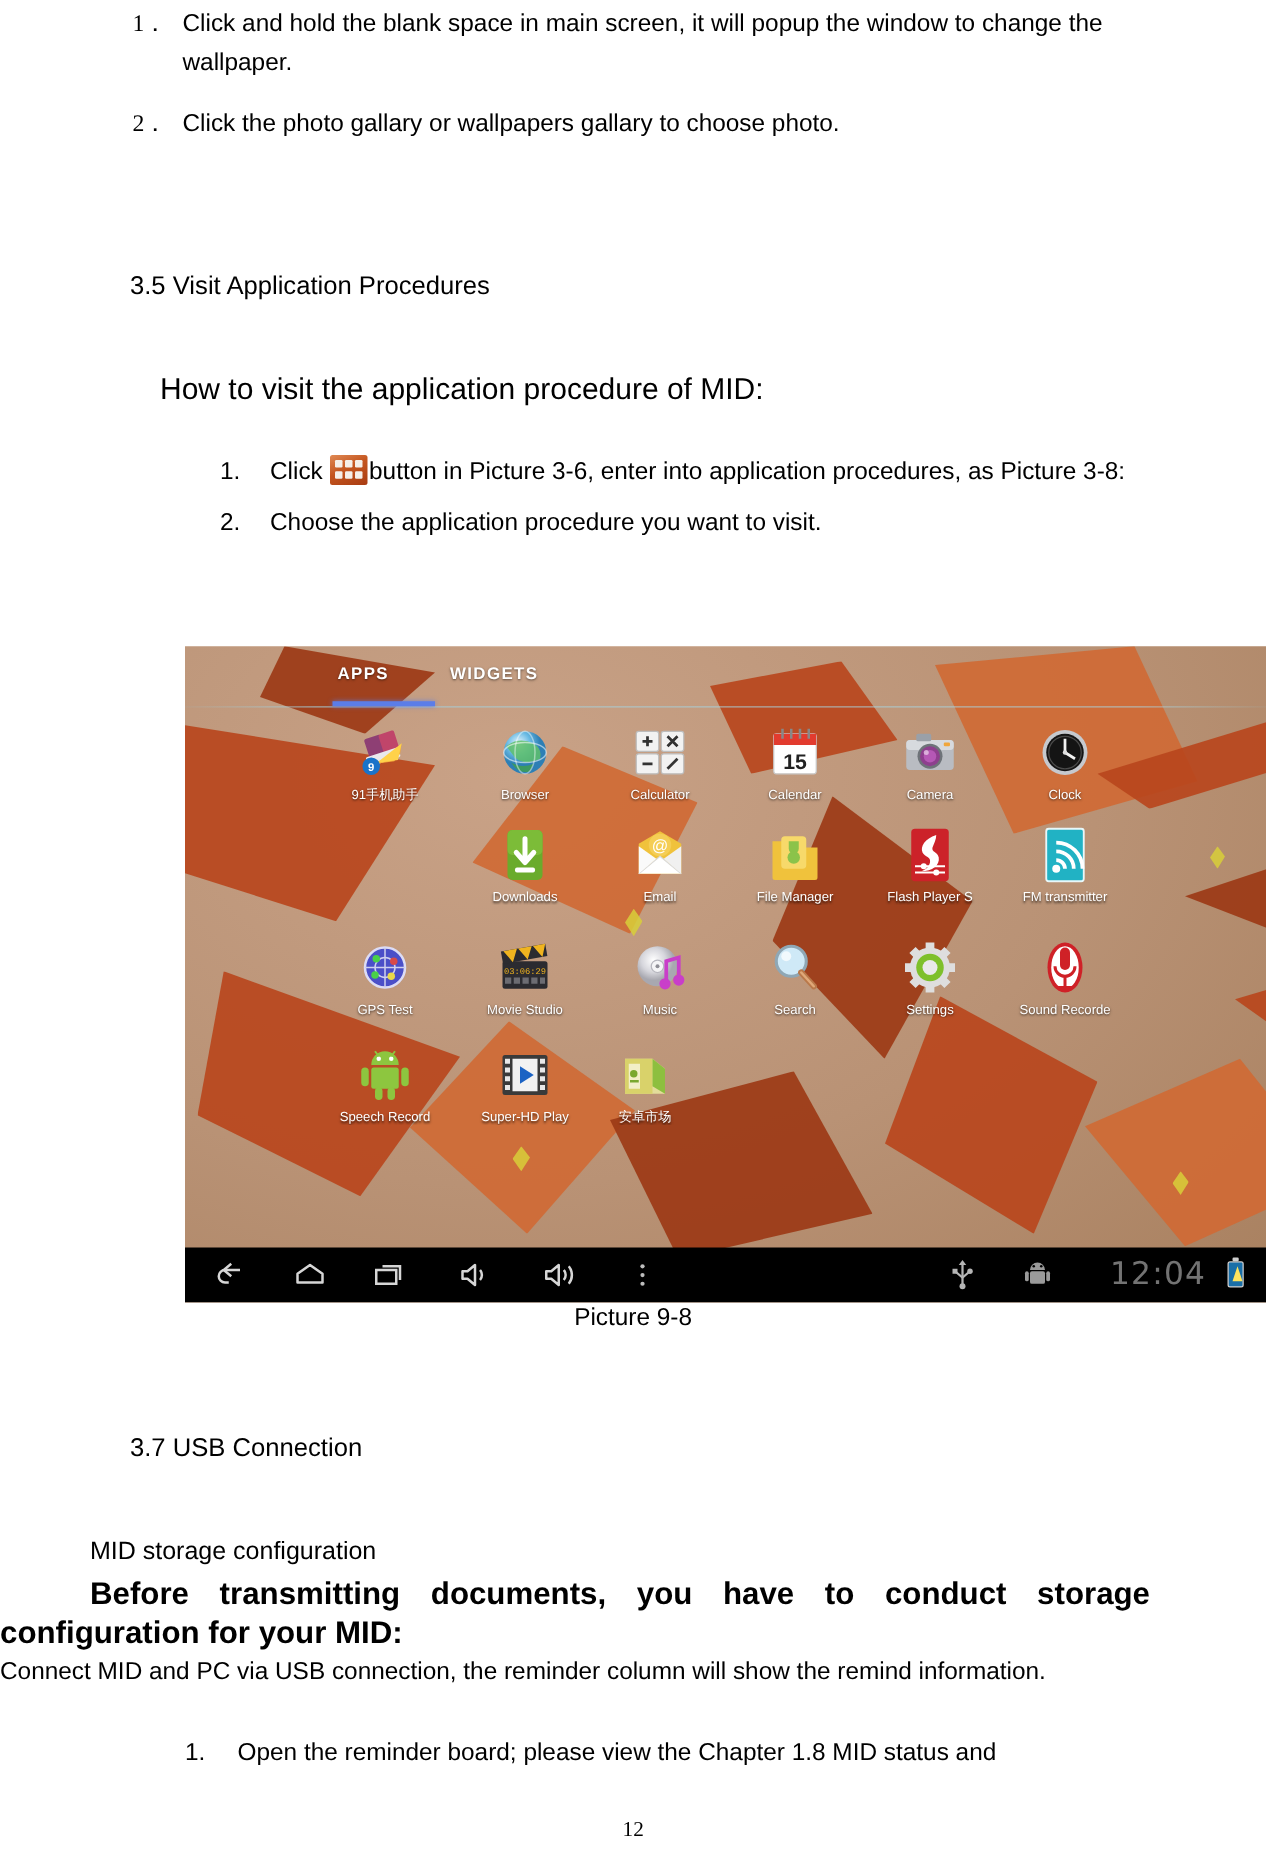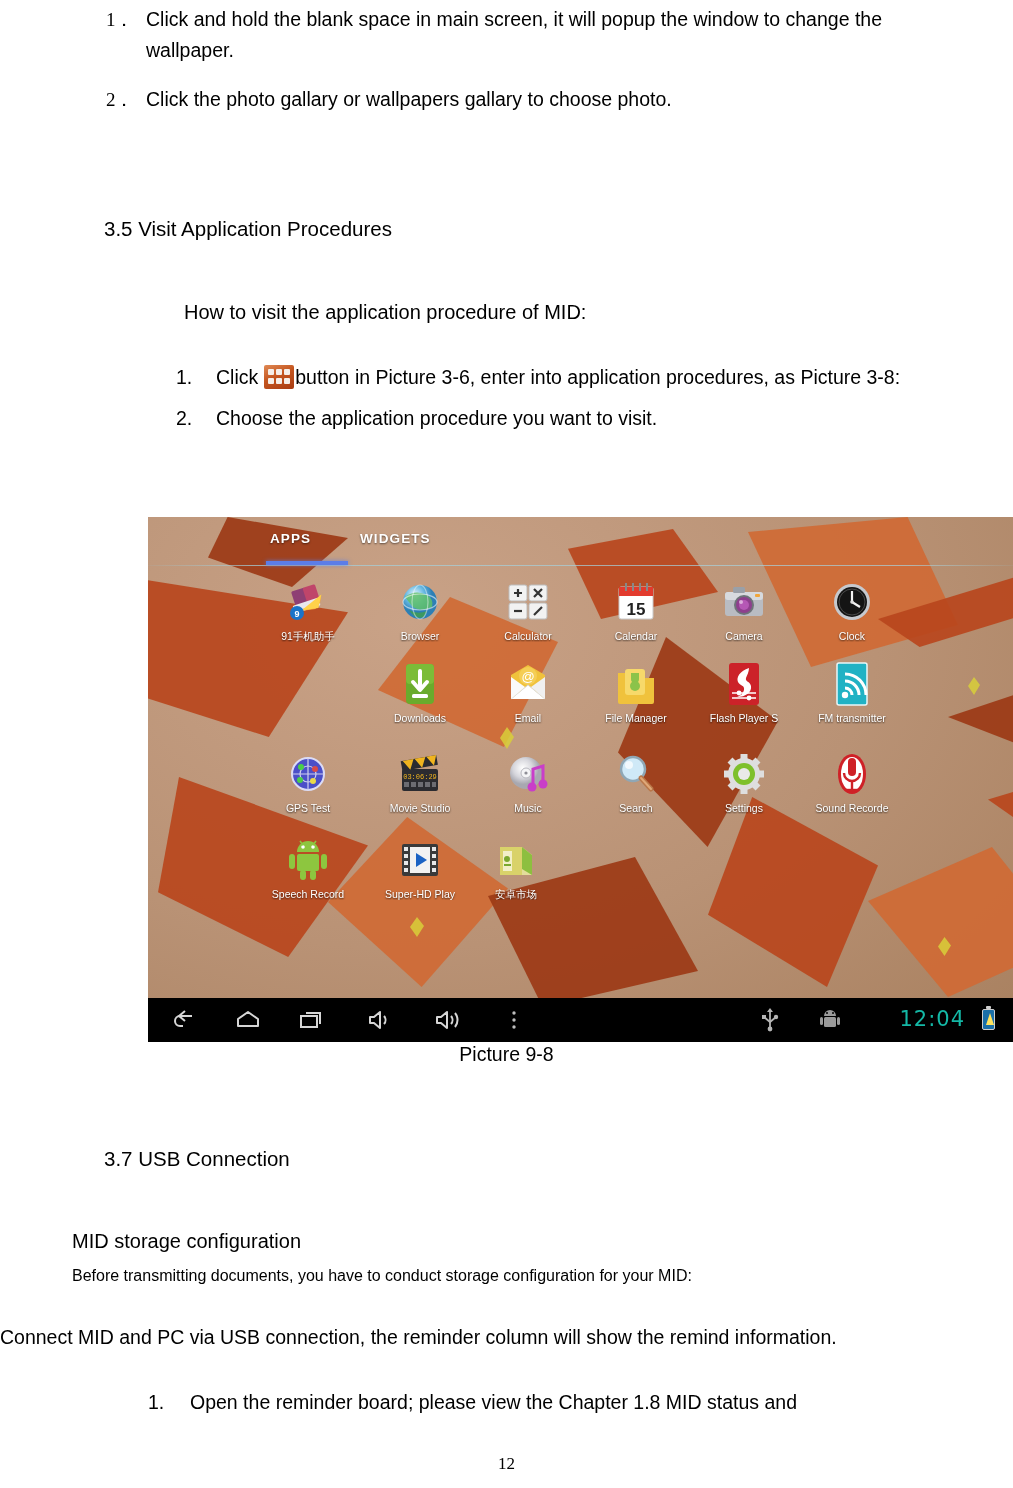--- a/index.html
+++ b/index.html
@@ -34,21 +34,21 @@
 
   
   .heading {
     font-size:20.5px;
     line-height:28px;
     margin-left:52px;
     color:#000;
     font-weight:400;
   }
 
-  .indent-para { margin-left:92px; font-size:20px; line-height:28px; }
+  .indent-para { margin-left:36px; font-size:24px; line-height:28px; }
 
   .inline-grid-icon {
     display:inline-block;
     width:30px; height:24px;
     vertical-align:-5px;
     margin:0 1px 0 6px;
     background:linear-gradient(160deg,#d9skip 0%,#c4551f 100%);
     background:linear-gradient(155deg,#e08a55 0%,#c4551f 45%,#a83c12 100%);
     border-radius:2px;
     position:relative;
@@ -115,21 +115,21 @@
   }
 
   
   .navbar {
     position:absolute; left:0; bottom:0; width:100%; height:44px;
     background:#000;
   }
   .nav-ico { position:absolute; top:8px; width:28px; height:28px; }
   .nav-time {
     position:absolute; right:48px; top:6px;
-    color:#14b8a6; font-size:21px; letter-spacing:1px;
+    color:#737373; font-size:25px; letter-spacing:1px;
     font-family:"DejaVu Sans", sans-serif;
     line-height:30px;
   }
   .nav-batt {
     position:absolute; right:18px; top:11px;
     width:13px; height:21px;
     border:1.5px solid #cfcfcf; border-radius:2px;
     background:#1a6fa8;
   }
   .nav-batt::before{
@@ -618,21 +618,21 @@
         </div>
     </div>
   </div>
 
   <div class="caption">Picture 9-8</div>
 
   <div class="heading" style="position:absolute; left:52px; top:1145px;">3.7 USB Connection</div>
 
   <div style="position:absolute; left:72px; top:1227px; font-size:20px; line-height:28px;">MID storage configuration</div>
 
-  <div class="justify" style="position:absolute; left:0px; top:1260px; width:920px; font-size:16px; line-height:31px; text-indent:72px;">Before transmitting documents, you have to conduct storage configuration for your MID:</div>
+  <div class="justify" style="position:absolute; left:0px; top:1260px; width:920px; font-size:25px; line-height:31px; text-indent:72px;font-weight:bold;">Before transmitting documents, you have to conduct storage configuration for your MID:</div>
 
   <div class="justify" style="position:absolute; left:0px; top:1322px; width:920px; font-size:19.5px; line-height:31px;">Connect MID and PC via USB connection, the reminder column will show the remind information.</div>
 
   <div style="position:absolute; left:148px; top:1388px; width:780px;">
     <div style="position:relative; padding-left:42px; font-size:19.5px; line-height:28px;">
       <span style="position:absolute; left:0; top:0;">1.</span>
       <span>Open the reminder board; please view the Chapter 1.8 MID status and</span>
     </div>
   </div>
 

